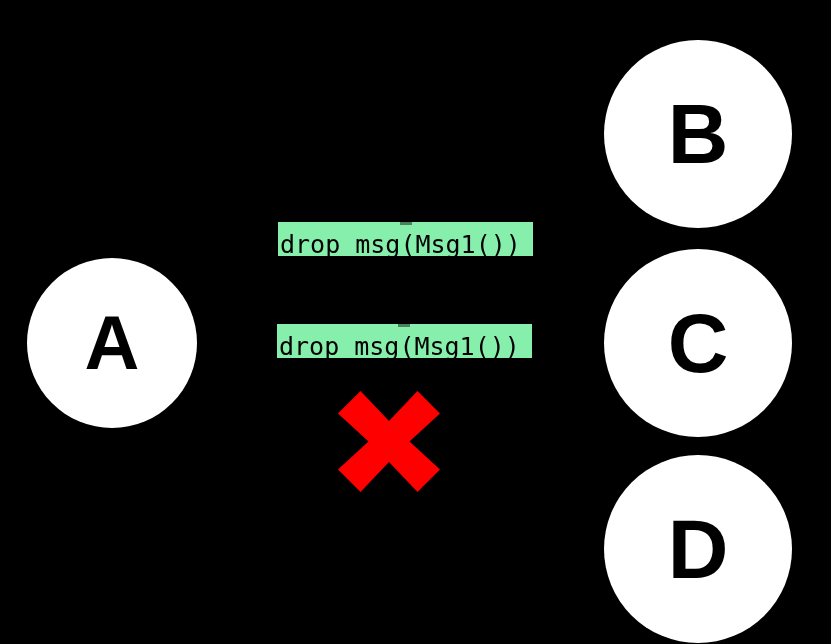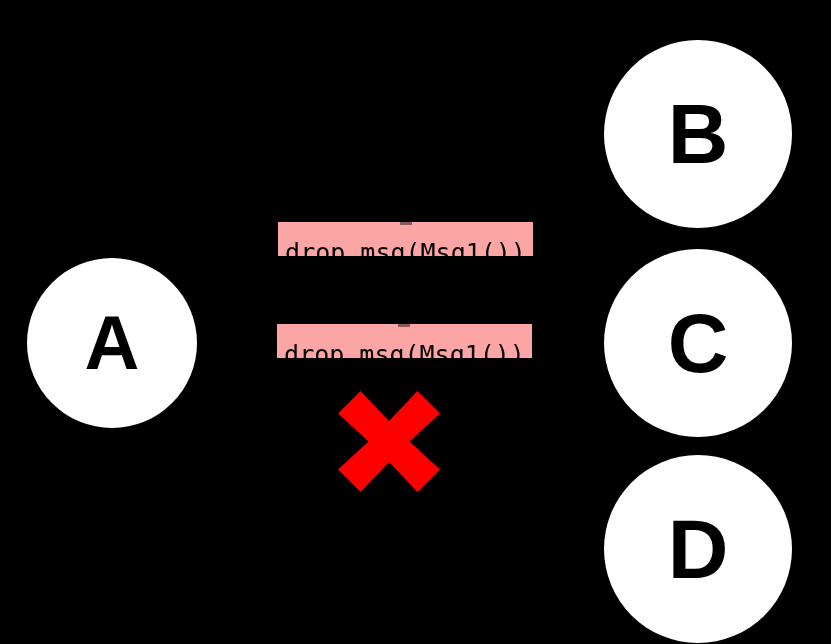--- a/index.html
+++ b/index.html
@@ -57,30 +57,30 @@
     top: 455px;
     width: 188px;
     height: 188px;
   }
   #node-b .node-label,
   #node-c .node-label,
   #node-d .node-label { font-size: 84px; }
 
   .edge-label {
     position: absolute;
-    background: #fca5a5;
+    background: #86efac;
     color: #000000;
     font-family: "DejaVu Sans Mono", "Liberation Mono", monospace;
     font-size: 25px;
     line-height: 31px;
     letter-spacing: 0px;
     white-space: nowrap;
-    padding: 15px 2px;
+    padding: 7px 2px;
     box-sizing: border-box;
-    text-align: center;
+    text-align: left;
   }
   #edge-label-1 {
     left: 278px;
     top: 222px;
     width: 255px;
     height: 34px;
   }
   #edge-label-2 {
     left: 277px;
     top: 324px;

